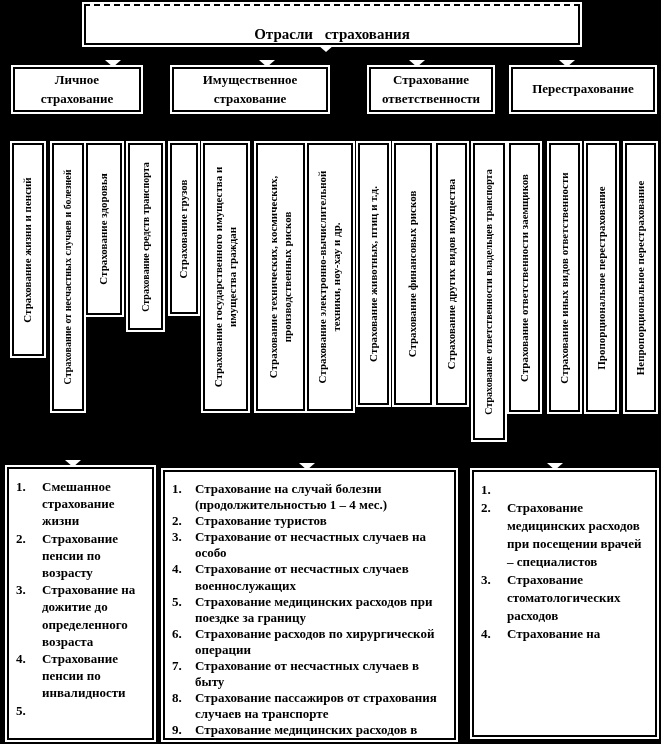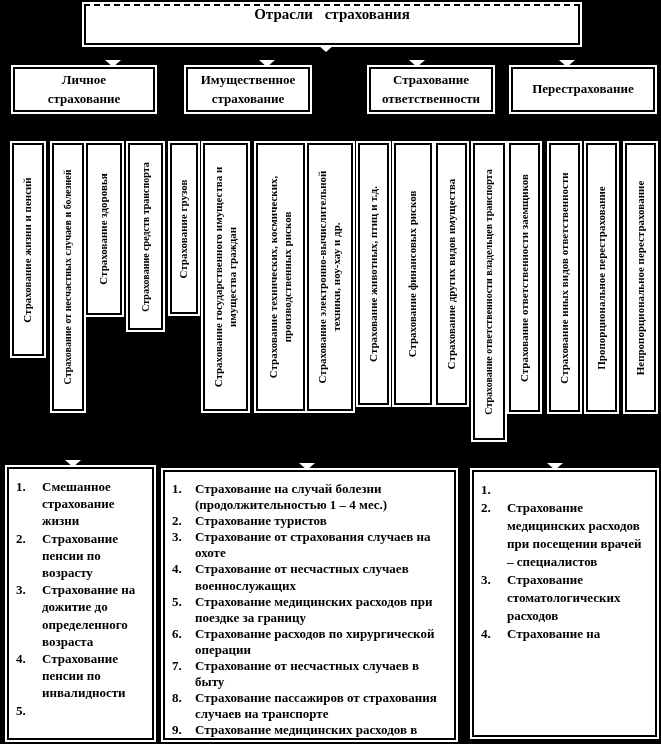--- a/index.html
+++ b/index.html
@@ -10,21 +10,21 @@
     color:#000; font-weight:bold;
   }
   .box {
     position:absolute; box-sizing:border-box;
     background:#ffffff; border:2px solid #000;
     outline:2px solid #ffffff;
   }
   .title-box {
     left:84px; top:4px; width:496px; height:41px;
     border-top:2px dashed #000;
-    display:flex; align-items:flex-start; justify-content:center;
+    display:flex; align-items:flex-end; justify-content:center;
     font-size:15px; word-spacing:8px;
   }
   .branch {
     top:67px; height:45px;
     display:flex; align-items:center; justify-content:center;
     text-align:center; font-size:13px; line-height:1.45;
   }
   .branch span { display:inline-block; }
   .vbox { top:143px; }
   .vtext {
@@ -58,24 +58,24 @@
   <div class="box title-box">
     <span>Отрасли  страхования</span>
   </div>
   <div class="arrow" style="left:318px;top:45px"></div>
 
   <div class="arrow" style="left:105px;top:60px"></div>
   <div class="arrow" style="left:259px;top:60px"></div>
   <div class="arrow" style="left:409px;top:60px"></div>
   <div class="arrow" style="left:559px;top:60px"></div>
 
-  <div class="box branch" style="left:13px;width:142px">
+  <div class="box branch" style="left:13px;width:128px">
     <span style="max-width:95px">Личное страхование</span>
   </div>
-  <div class="box branch" style="left:186px;width:124px">
+  <div class="box branch" style="left:172px;width:156px">
     <span style="max-width:130px">Имущественное страхование</span>
   </div>
   <div class="box branch" style="left:369px;width:124px">
     <span style="max-width:112px">Страхование ответственности</span>
   </div>
   <div class="box branch" style="left:511px;width:144px">
     <span>Перестрахование</span>
   </div>
 
   <div class="box vbox" style="left:12px;width:32px;height:213px">
@@ -160,21 +160,21 @@
       <li>
           <span class="num">1.</span>
           <span class="txt">Страхование на случай болезни (продолжительностью 1 – 4 мес.)</span>
         </li>
       <li>
           <span class="num">2.</span>
           <span class="txt">Страхование туристов</span>
         </li>
       <li>
           <span class="num">3.</span>
-          <span class="txt">Страхование от страхования случаев на охоте</span>
+          <span class="txt">Страхование от несчастных случаев на особо</span>
         </li>
       <li>
           <span class="num">4.</span>
           <span class="txt">Страхование от несчастных случаев военнослужащих</span>
         </li>
       <li>
           <span class="num">5.</span>
           <span class="txt">Страхование медицинских расходов при поездке за границу</span>
         </li>
       <li>

